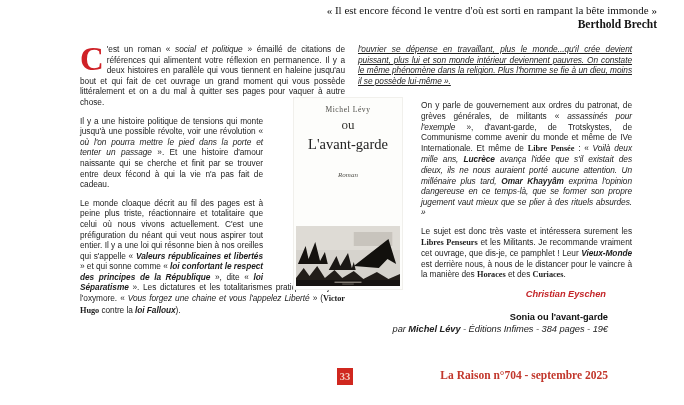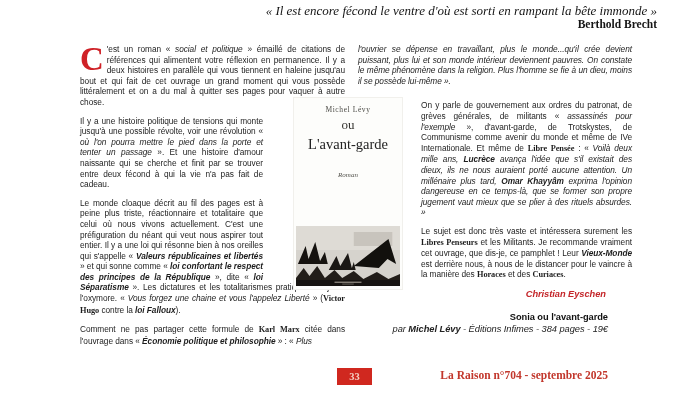--- a/index.html
+++ b/index.html
@@ -2,83 +2,82 @@
 <html lang="fr"><head>
 <meta charset="utf-8">
 <style>
   html,body{margin:0;padding:0;background:#ffffff;}
   .page{position:relative;width:684px;height:405px;background:#ffffff;overflow:hidden;
         font-family:"Liberation Sans",sans-serif;color:#1d1d1d;}
 
   
   .epigraph{position:absolute;top:4px;right:27px;text-align:right;
             font-family:"Liberation Serif",serif;color:#151515;}
-  .epigraph .quote{font-style:italic;font-size:13px;line-height:13px;}
+  .epigraph .quote{font-size:11px;line-height:13px;}
   .epigraph .author{font-weight:bold;font-size:11.5px;line-height:13px;margin-top:1px;}
 
   
   .col{position:absolute;top:44px;font-size:8.3px;line-height:10.6px;
        text-align:justify;color:#1d1d1d;letter-spacing:-0.05px;}
   .col p{margin:0 0 8px 0;}
   .col-left{left:80px;width:265px;}
   .col-right{left:358px;width:274px;}
   .col-right .p-first{margin-bottom:14px;}
 
   .dropcap{float:left;color:#cf2127;font-weight:bold;font-size:33px;line-height:28px;
            margin:1px 3px 0 0;font-family:"Liberation Serif",serif;}
 
   .wrap-right{float:right;width:76px;height:163px;margin-left:6px;}
   .wrap-left{float:left;width:57px;height:187px;margin-right:6px;}
 
   .seg-i{font-style:italic;}
   .seg-b{font-weight:bold;font-family:Liberation Serif, serif;}
   .seg-bi{font-weight:bold;font-style:italic;}
-  .italic-par{font-style:italic;}
+  .italic-par{font-style:italic;text-decoration:underline;}
 
   .signature{text-align:right;padding-right:26px;color:#c4262a;font-weight:bold;
              font-style:italic;font-size:9.3px;margin-top:4px;}
   .book-ref{text-align:right;padding-right:24px;margin-top:12px;line-height:12px;}
   .book-ref .title{font-weight:bold;font-size:9.3px;color:#111;}
   .book-ref .details{font-size:9.3px;color:#222;}
 
   
   .cover{position:absolute;left:293px;top:97px;width:110px;height:193px;background:#fdfdfb;
          border:1px solid #f1f0ec;box-sizing:border-box;text-align:center;
          font-family:"Liberation Serif",serif;color:#33322e;}
   .cover-author{margin-top:7px;font-size:7.5px;letter-spacing:0.6px;color:#4b4a45;}
   .cover-title1{margin-top:33px;font-size:14.5px;color:#222;}
   .cover-ou{margin-top:3px;font-size:13px;}
   .cover-title2{margin-top:3px;font-size:14.5px;color:#222;}
   .cover-genre{margin-top:18px;font-size:7px;font-style:italic;color:#55544e;}
   .cover-photo{position:absolute;left:2px;right:2px;bottom:3px;height:60px;}
   .cover-photo svg{display:block;width:100%;height:100%;}
 
   
-  .page-badge{position:absolute;left:337px;top:368px;width:35px;height:17px;
+  .page-badge{position:absolute;left:337px;top:368px;width:16px;height:17px;
               background:#d0281f;color:#f3cfc2;font-family:"Liberation Serif",serif;
               font-size:10.5px;font-weight:bold;text-align:center;line-height:17px;}
   .footer-issue{position:absolute;right:76px;top:369px;color:#c2372c;
                 font-family:"Liberation Serif",serif;font-weight:bold;font-size:11.5px;}
 </style>
 </head>
 <body>
 
 <div class="page">
 
   <div class="epigraph">
     <div class="quote">« Il est encore fécond le ventre d'où est sorti en rampant la bête immonde »</div>
     <div class="author">Berthold Brecht</div>
   </div>
 
   <div class="col col-left">
     <p><span class="dropcap">C</span><span><span>'est un roman « </span><span class="seg-i">social et politique</span><span> » émaillé de citations de références qui alimentent votre réflexion en permanence. Il y a deux histoires en parallèle qui vous tiennent en haleine jusqu'au bout et qui fait de cet ouvrage un grand moment qui vous possède littéralement et on a du mal à quitter ses pages pour vaquer à autre chose.</span></span></p>
     <div class="wrap-right"></div>
     <p><span>Il y a une histoire politique de tensions qui monte jusqu'à une possible révolte, voir une révolution « </span><span class="seg-i">où l'on pourra mettre le pied dans la porte et tenter un passage</span><span> ». Et une histoire d'amour naissante qui se cherche et finit par se trouver entre deux fécond à qui la vie n'a pas fait de cadeau.</span></p>
     <p><span>Le monde cloaque décrit au fil des pages est à peine plus triste, réactionnaire et totalitaire que celui où nous vivons actuellement. C'est une préfiguration du néant qui veut nous aspirer tout entier. Il y a une loi qui résonne bien à nos oreilles qui s'appelle « </span><span class="seg-bi">Valeurs républicaines et libertés</span><span> » et qui sonne comme « </span><span class="seg-bi">loi confortant le respect des principes de la République</span><span> », dite « </span><span class="seg-bi">loi Séparatisme</span><span> ». Les dictatures et les totalitarismes pratiquent toujours l'oxymore. « </span><span class="seg-i">Vous forgez une chaine et vous l'appelez Liberté</span><span> » (</span><span class="seg-b">Victor Hugo</span><span> contre la </span><span class="seg-bi">loi Falloux</span><span>).</span></p>
-    <p><span>Comment ne pas partager cette formule de </span><span class="seg-b">Karl Marx</span><span> citée dans l'ouvrage dans « </span><span class="seg-bi">Économie politique et philosophie</span><span> » : « </span><span class="seg-i">Plus</span></p>
   </div>
 
   <div class="col col-right">
     <p class="p-first italic-par"><span class="seg-i">l'ouvrier se dépense en travaillant, plus le monde...qu'il crée devient puissant, plus lui et son monde intérieur deviennent pauvres. On constate le même phénomène dans la religion. Plus l'homme se fie à un dieu, moins il se possède lui-même ».</span></p>
     <div class="wrap-left"></div>
     <p><span>On y parle de gouvernement aux ordres du patronat, de grèves générales, de militants « </span><span class="seg-i">assassinés pour l'exemple</span><span> », d'avant-garde, de Trotskystes, de Communisme comme avenir du monde et même de IVe Internationale. Et même de </span><span class="seg-b">Libre Pensée</span><span> : « </span><span class="seg-i">Voilà deux mille ans, </span><span class="seg-bi">Lucrèce</span><span class="seg-i"> avança l'idée que s'il existait des dieux, ils ne nous auraient porté aucune attention. Un millénaire plus tard, </span><span class="seg-bi">Omar Khayyâm</span><span class="seg-i"> exprima l'opinion dangereuse en ce temps-là, que se former son propre jugement vaut mieux que se plier à des rituels absurdes. »</span></p>
     <p><span>Le sujet est donc très vaste et intéressera surement les </span><span class="seg-b">Libres Penseurs</span><span> et les Militants. Je recommande vraiment cet ouvrage, que dis-je, ce pamphlet ! Leur </span><span class="seg-bi">Vieux-Monde</span><span> est derrière nous, à nous de le distancer pour le vaincre à la manière des </span><span class="seg-b">Horaces</span><span> et des </span><span class="seg-b">Curiaces</span><span>.</span></p>
     <div class="signature">Christian Eyschen</div>
     <div class="book-ref">
       <div class="title">Sonia ou l'avant-garde</div>

